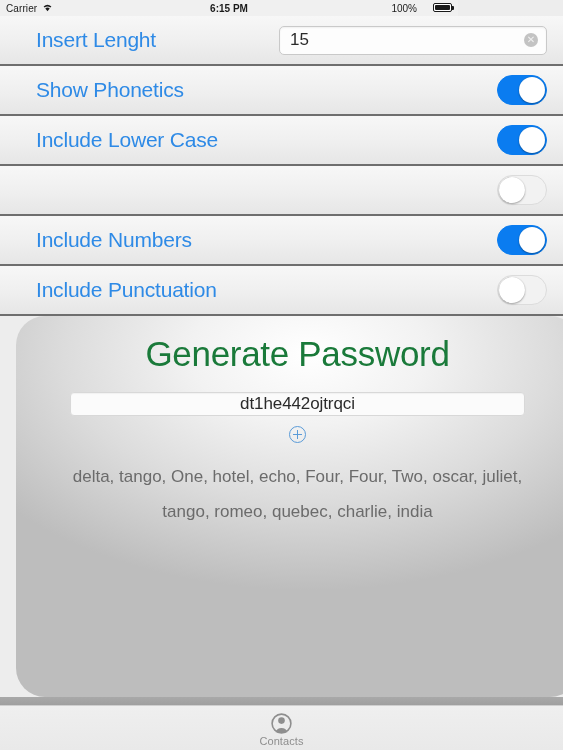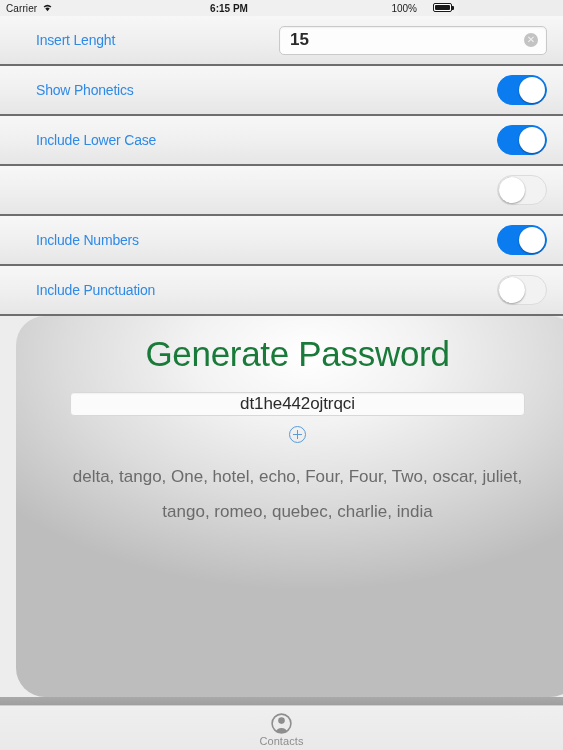--- a/index.html
+++ b/index.html
@@ -47,35 +47,34 @@
   .row {
     position:relative;
     height:50px;
     display:flex; align-items:center;
     padding:0 16px 0 36px;
     background:linear-gradient(180deg,#f7f7f7 0%,#efefef 55%,#e6e6e6 100%);
     border-bottom:2px solid #6e6e6e;
   }
   .row:first-child { border-top:none; }
   .row-label {
-    font-size:14px; color:#2e8ae6; font-weight:400; letter-spacing:-.2px;
+    font-size:21px; color:#2e8ae6; font-weight:400; letter-spacing:-.2px;
     white-space:nowrap;
   }
 
   
   .len-field {
     margin-left:auto;
     width:268px; height:29px;
     background:#fdfdfd;
     border:1px solid #c9c9c9;
     border-radius:5px;
     display:flex; align-items:center;
     padding:0 8px 0 10px;
     box-shadow:inset 0 1px 2px rgba(0,0,0,.06);
-    font-weight:bold;
   }
   .len-val { font-size:17px; color:#2b2b2b; flex:1; }
   .clear-btn {
     width:14px; height:14px; border-radius:50%;
     background:#c3c3c3; color:#f0f0f0;
     font-size:10px; line-height:14px; text-align:center;
     font-family:"DejaVu Sans", sans-serif;
     flex:0 0 auto;
   }
 

